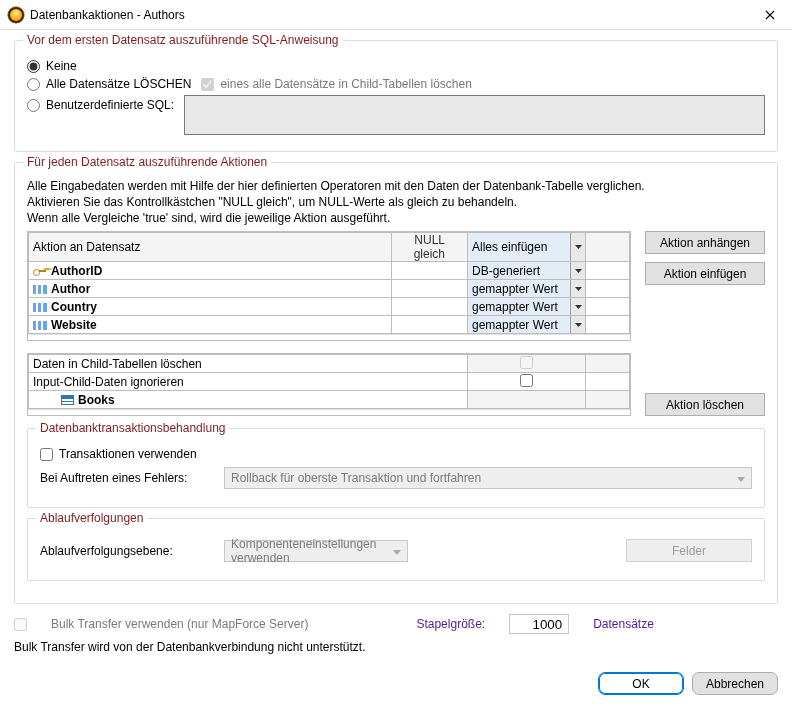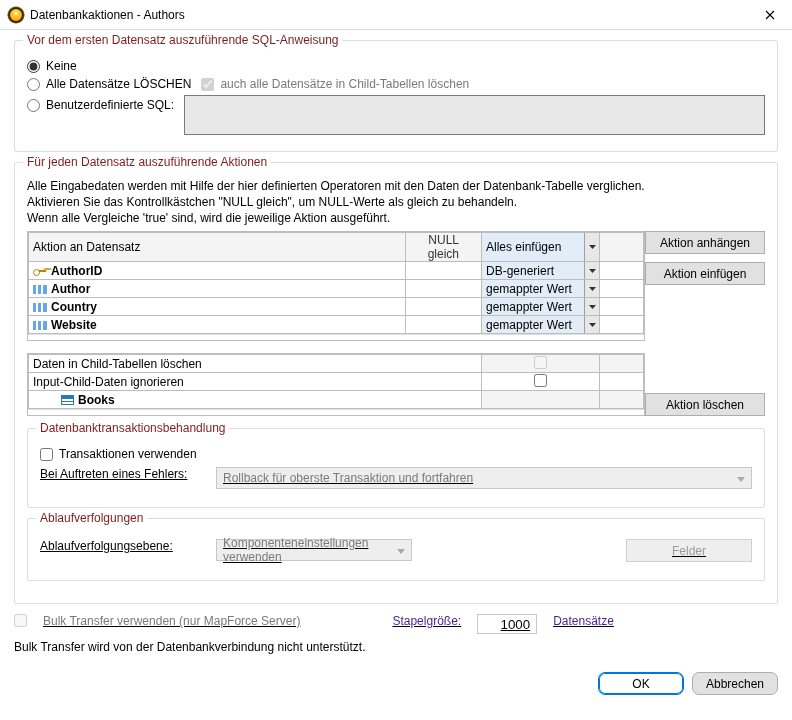--- a/index.html
+++ b/index.html
@@ -63,21 +63,21 @@
   .sql-textarea {
     flex: 1;
     height: 40px;
     background: #e8e8e8;
     border: 1px solid #7a7a7a;
     margin-left: 4px;
   }
 
   .instr { margin: 2px 0; }
 
-  .actions-area { display: flex; align-items:flex-start; }
+  .actions-area { display: flex; gap: 14px; align-items:flex-start; }
   .tables-col { flex: 1; }
   .side-buttons { width: 120px; display:flex; flex-direction:column; gap: 8px; }
   .btn {
     height: 23px;
     border: 1px solid #adadad;
     background: #e1e1e1;
     display:flex; align-items:center; justify-content:center;
     padding: 0 10px;
     font-size: 12px;
     cursor: default;
@@ -146,21 +146,21 @@
   .icn-table {
     border: 1px solid #2a7ab0;
     background: linear-gradient(#2a7ab0 0 3px,#fff 3px 5px,#2a7ab0 5px 6px,#fff 6px 8px,#2a7ab0 8px 9px);
     width: 13px; height: 10px; margin-top:1px;
   }
 
   .grid-wrap { border: 1px solid #bdbdbd; }
   .grid-wrap + .grid-wrap { margin-top: 12px; }
   .grid-bottom-pad { height: 6px; border-top:1px solid #e0e0e0; }
 
-  .row-line { display:flex; gap:16px; margin: 6px 0; text-decoration: underline; }
+  .row-line { display:flex; align-items:center; gap:24px; margin: 6px 0; }
   .wide-select {
     flex:1; height:22px; border:1px solid #c8c8c8;
     background:#eee; color:#7a7a7a;
     display:flex; align-items:center; padding:0 6px;
     position:relative;
   }
   .wide-select .arrow { position:absolute; right:6px; top:50%; transform:translateY(-50%); }
   .wide-select .arrow svg { width:8px; height:5px; opacity:0.5; }
 
   .num-input {
@@ -198,21 +198,21 @@
     <span class="group-title">Vor dem ersten Datensatz auszuführende SQL-Anweisung</span>
     <div class="group-body">
       <div class="radio-row">
         <input type="radio" name="sqlmode" checked="" style="">
         <span>Keine</span>
       </div>
       <div class="radio-row">
         <input type="radio" name="sqlmode" style="">
         <span>Alle Datensätze LÖSCHEN</span>
         <input type="checkbox" checked="" disabled="" style="margin-left: 4px;">
-        <span class="disabled-text">auch alle Datensätze in Child-Tabellen löschen</span>
+        <span class="disabled-text">eines alle Datensätze in Child-Tabellen löschen</span>
       </div>
       <div class="radio-row" style="align-items:flex-start;">
         <input type="radio" name="sqlmode" style="margin-top: 4px;">
         <span style="margin-top:3px;">Benutzerdefinierte SQL:</span>
         <div class="sql-textarea"></div>
       </div>
     </div>
   </div>
 
   <div class="group">

